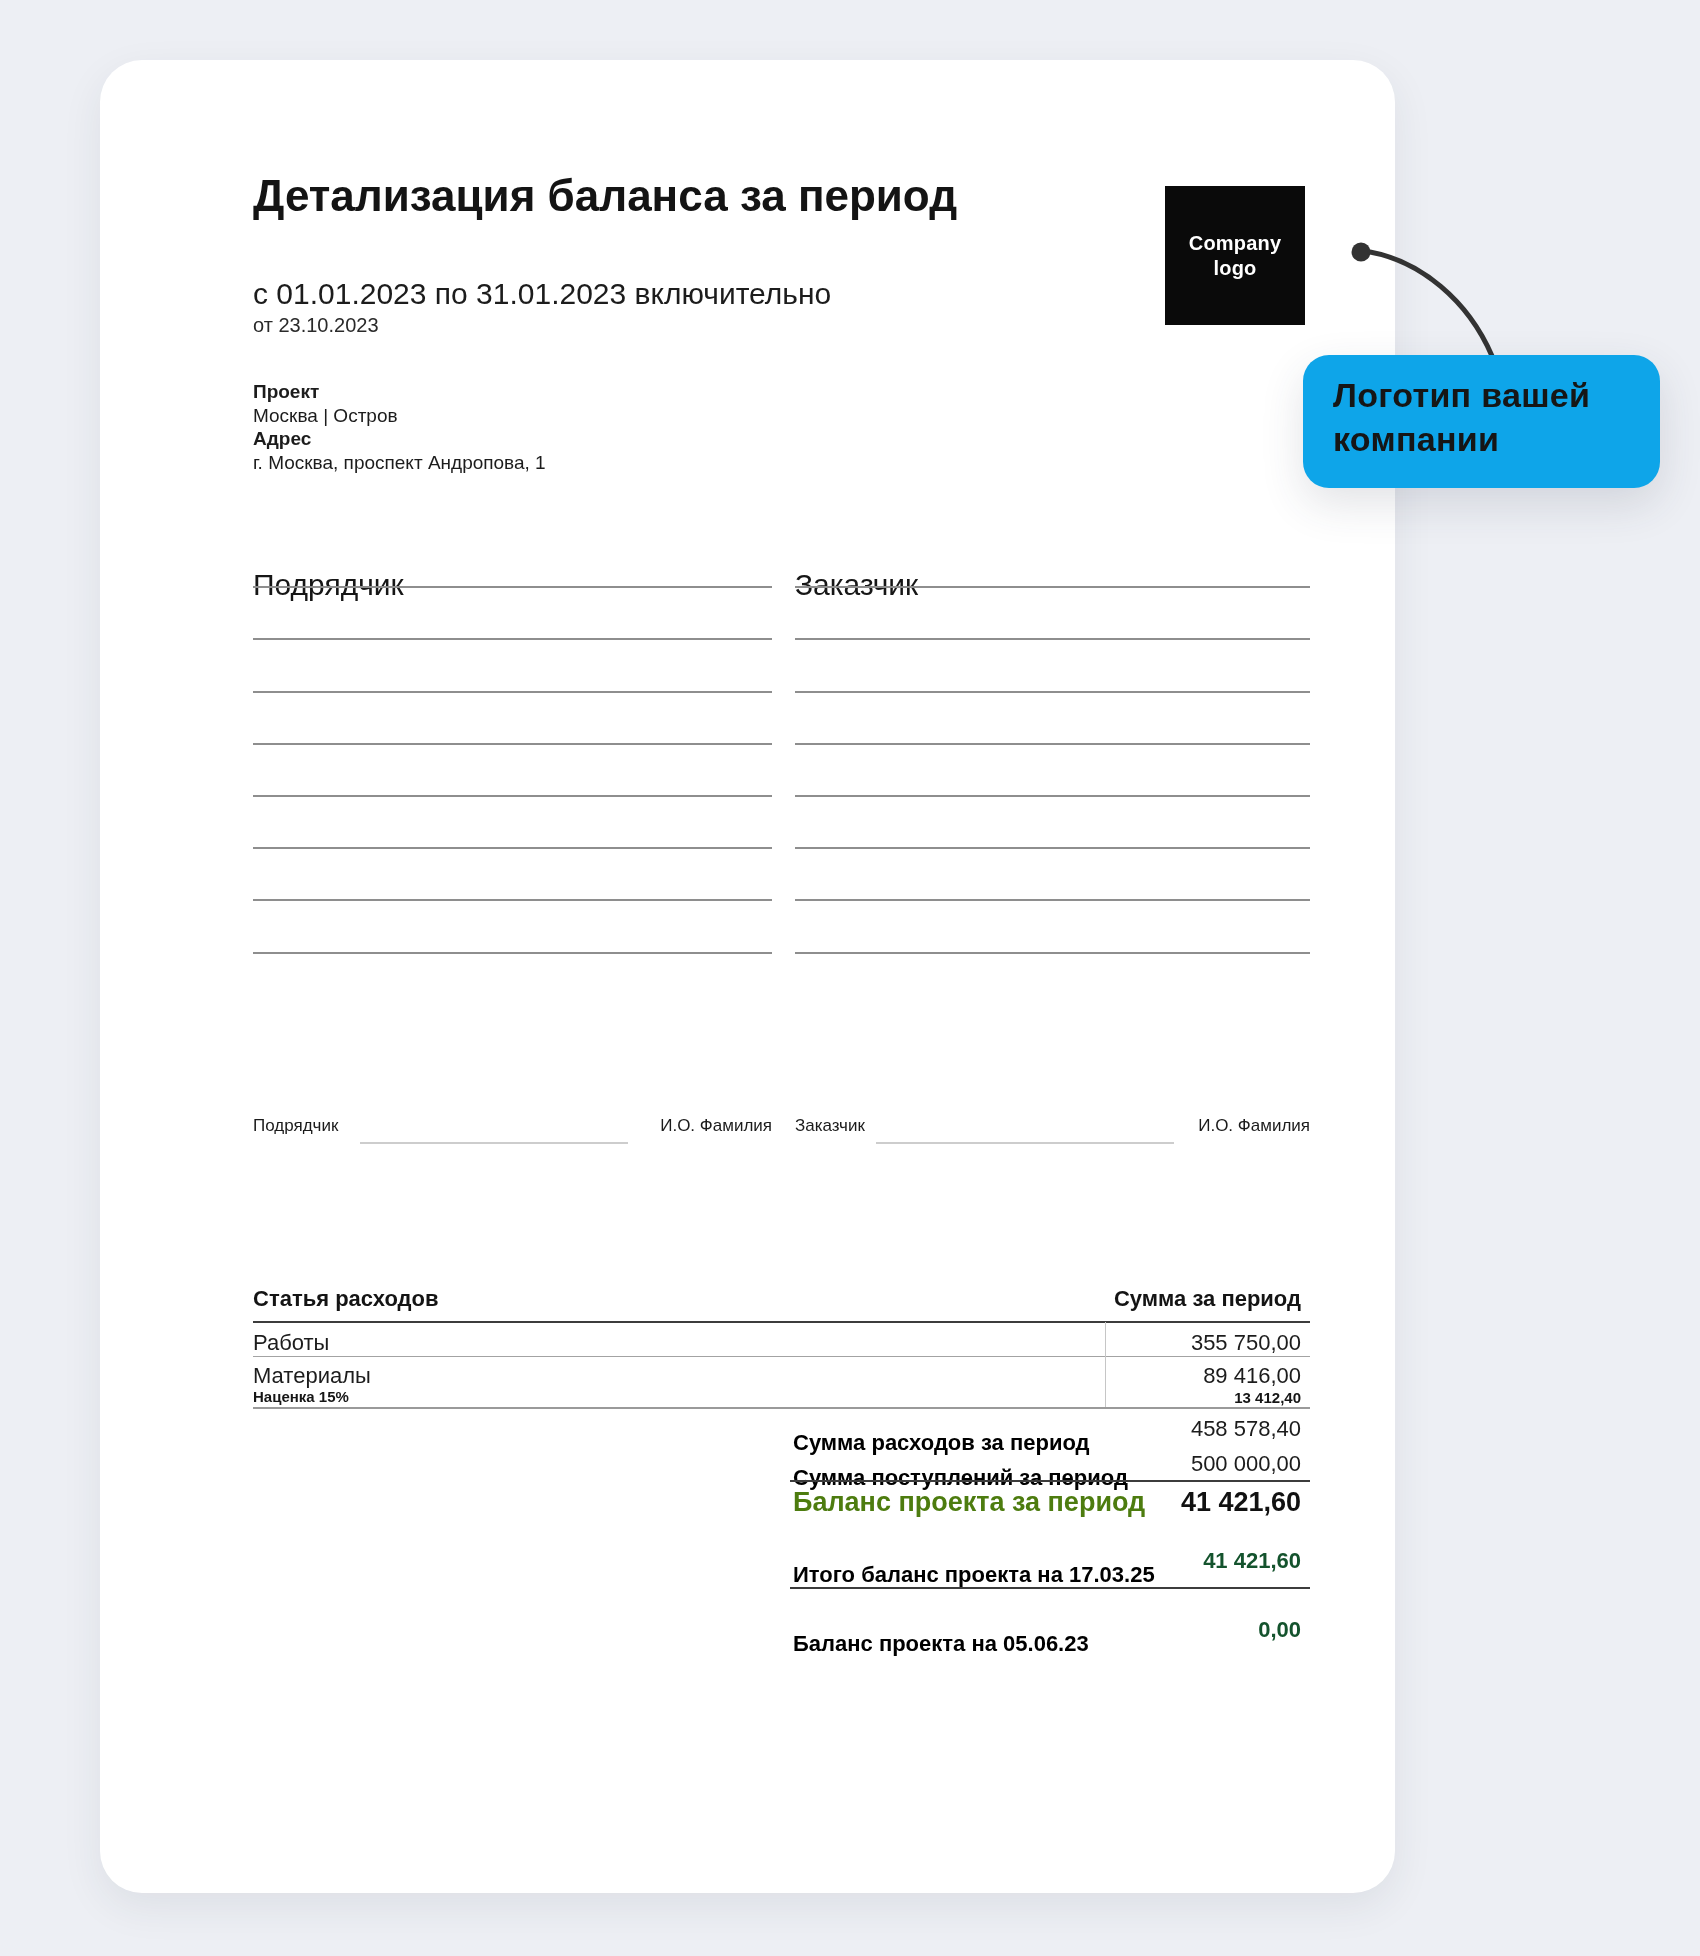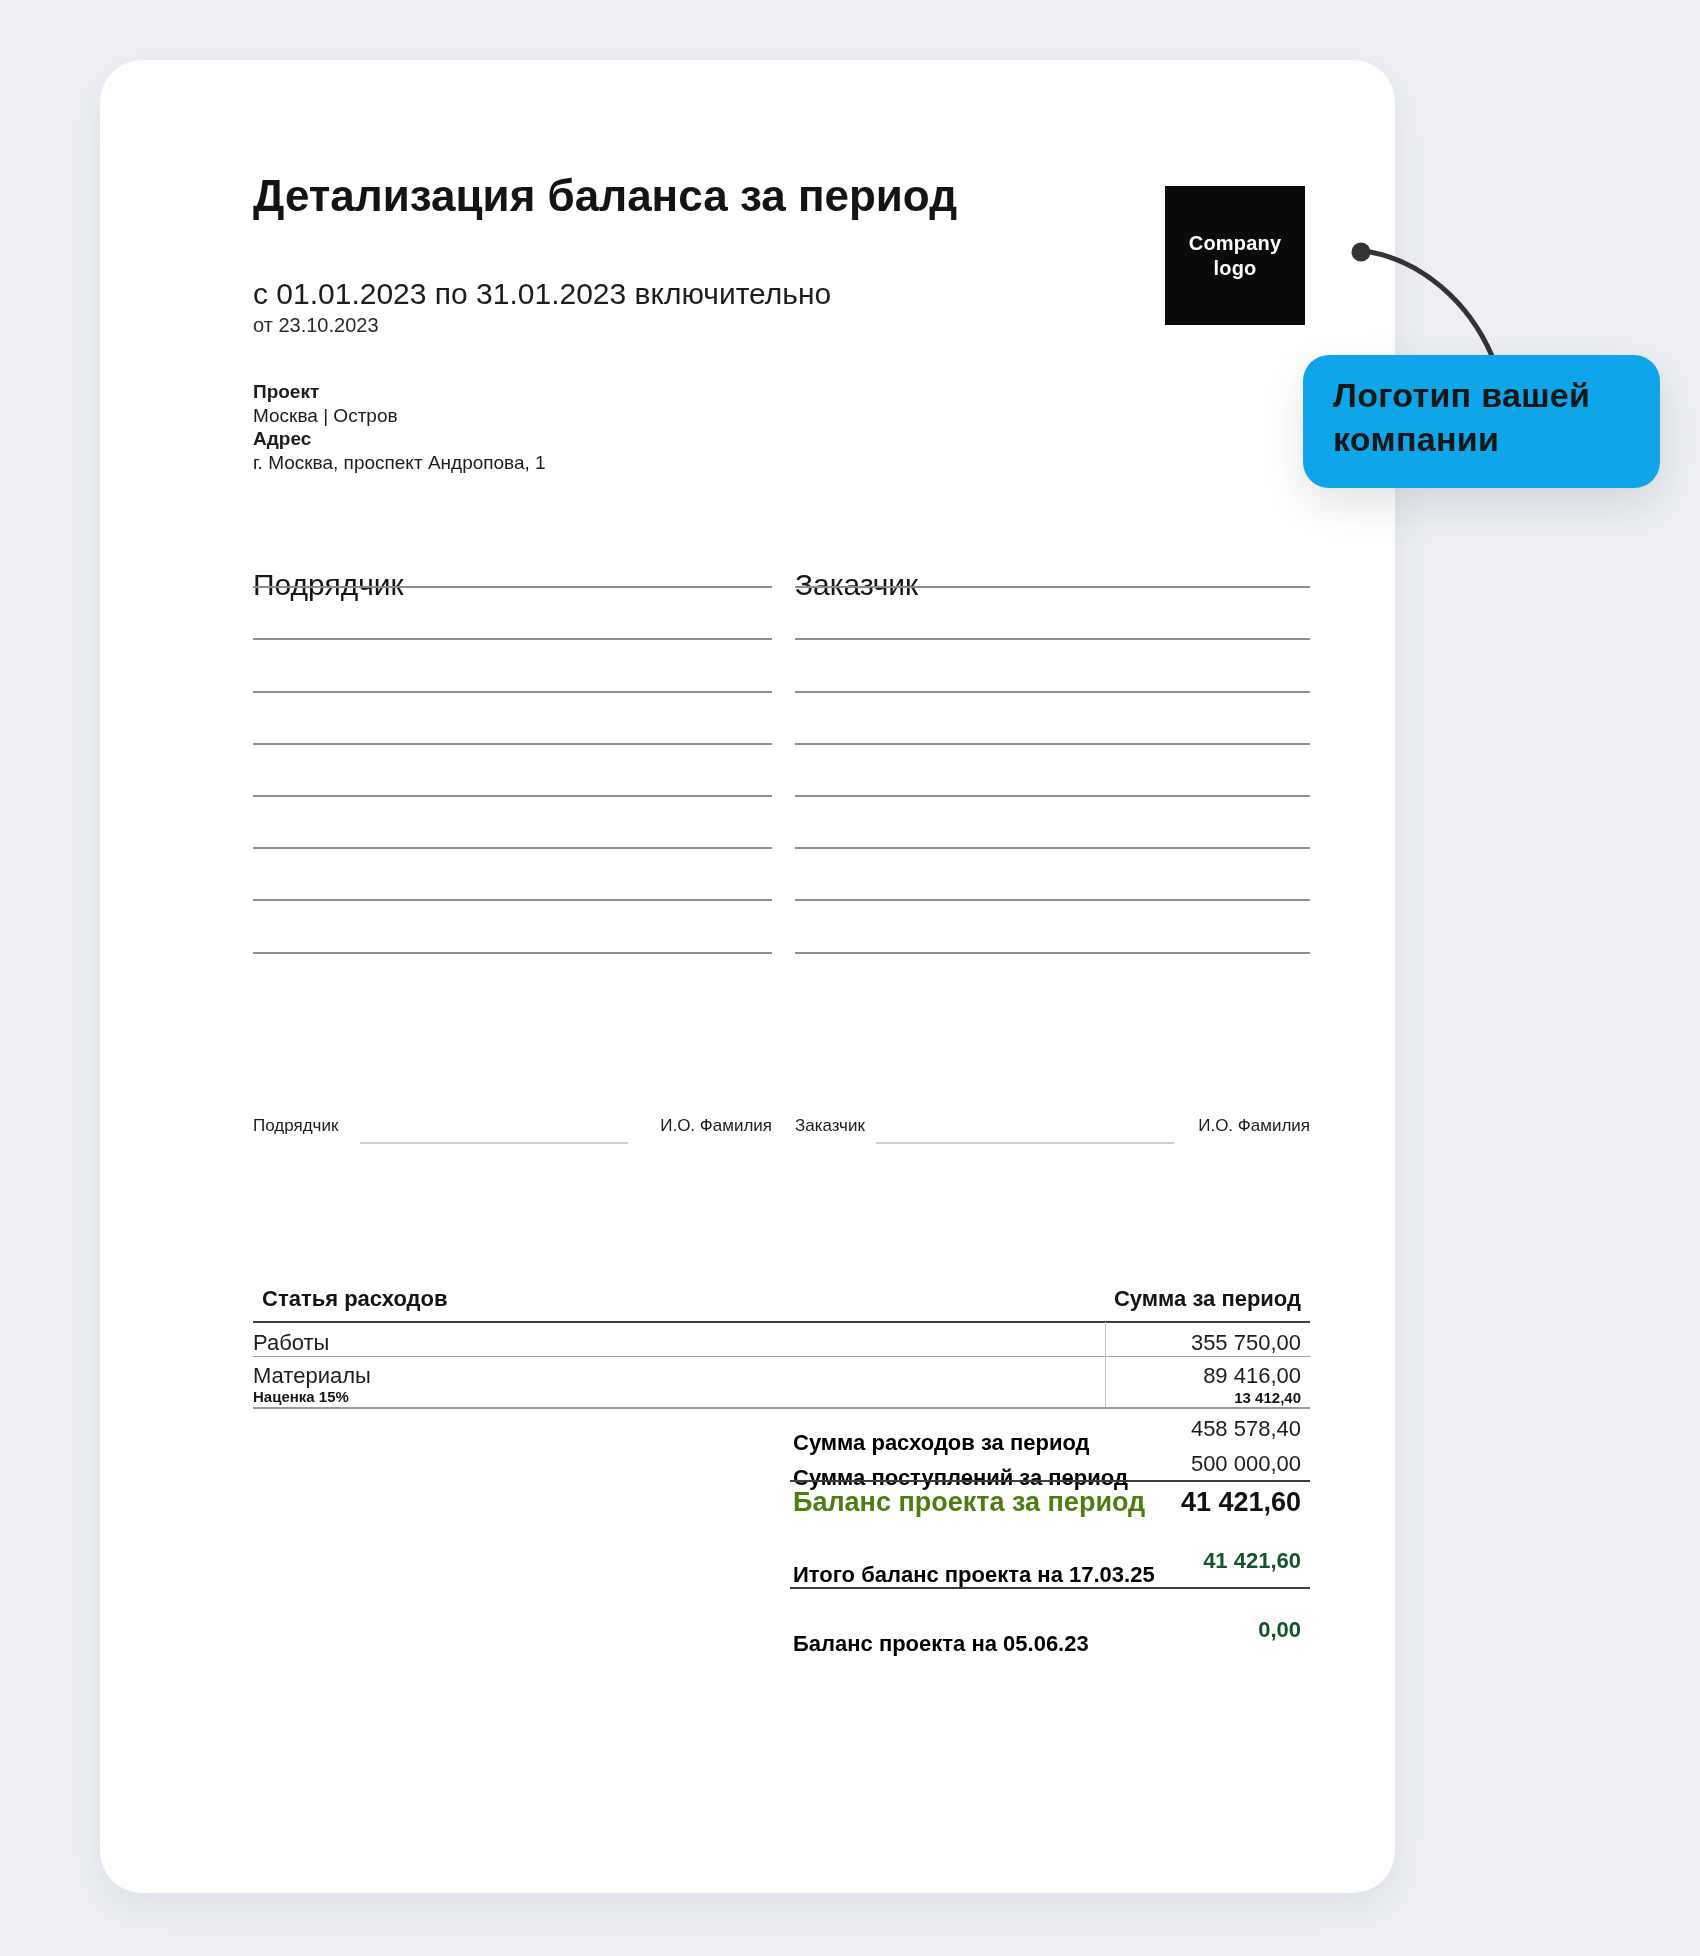--- a/index.html
+++ b/index.html
@@ -46,21 +46,21 @@
   .sig-label.c1{left:153px;}
   .sig-label.c2{left:695px;}
   .sig-line{top:1082px;height:2px;background:#cdcdcd;}
   .sig-line.l1{left:260px;width:268px;}
   .sig-line.l2{left:776px;width:298px;}
   .sig-name{top:1057px;font-size:17px;line-height:1.0;color:#1b1b1b;width:200px;text-align:right;}
   .sig-name.n1{left:472px;}
   .sig-name.n2{left:1010px;}
 
   .th{top:1228px;font-size:22px;line-height:1.0;font-weight:700;color:#141414;}
-  .th.left{left:162px;}
+  .th.left{left:153px;}
   .val{right:94px;text-align:left;}
   .rule{left:153px;width:1057px;background:#3c3c3c;height:2px;}
   .rule.hdr{top:1261px;}
   .rowline{left:153px;width:1057px;background:#a3a3a3;height:1px;}
   .rowline.r1{top:1296px;}
   .rowline.r2{top:1347px;height:2px;background:#9a9a9a;}
   .vdiv{left:1005px;top:1262px;width:1px;height:85px;background:#c6c6c6;}
 
   .cell{font-size:22px;line-height:1.0;color:#1c1c1c;}
   .cell.name1{left:153px;top:1272px;}

